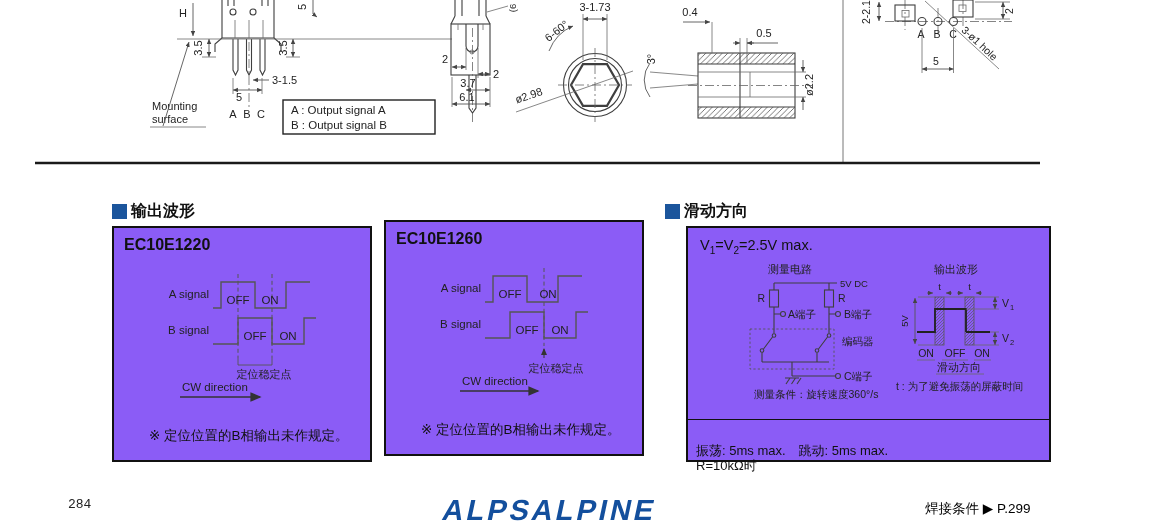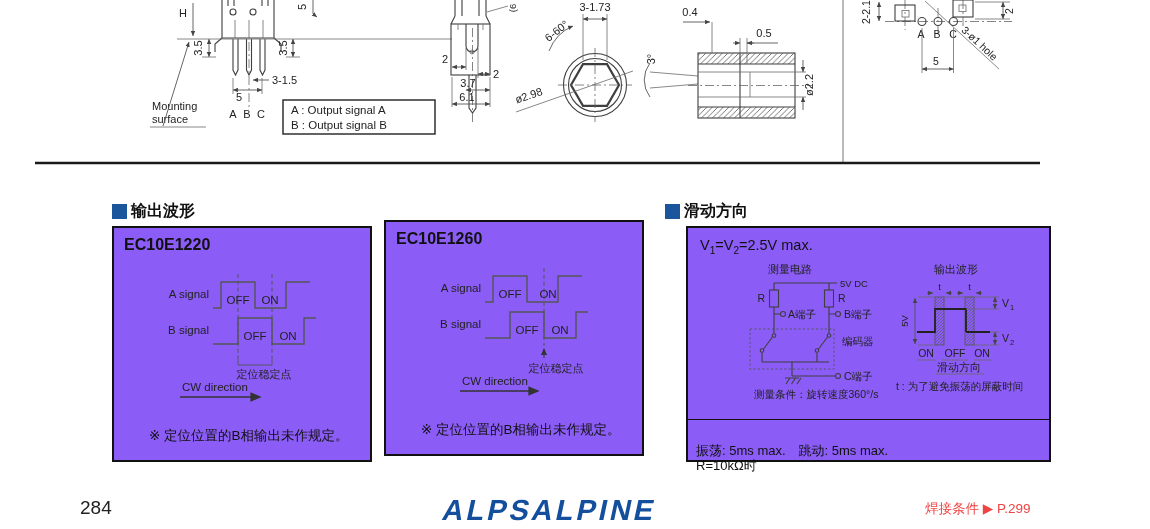--- a/index.html
+++ b/index.html
@@ -19,24 +19,24 @@
             font-size:16px;font-weight:bold;color:#111;}
   .sq{display:inline-block;width:15px;height:15px;background:#1b559c;}
   .wbox{position:absolute;border:2px solid #111;background:#8b5cf6;}
   .model{position:absolute;left:10px;top:8px;font-size:16px;font-weight:bold;color:#111;}
   .note{position:absolute;left:11px;top:199px;font-size:13.5px;color:#111;white-space:nowrap;margin-left:24px;}
   .vmax{position:absolute;left:12px;top:9px;font-size:14.5px;color:#111;}
   .vmax sub{font-size:10px;}
   .nbott{position:absolute;left:0;right:0;top:191px;border-top:1.5px solid #111;}
   .rnote{position:absolute;left:8px;top:197px;font-size:13px;color:#111;margin-top:32px;}
   .spec{position:absolute;left:8px;top:214px;font-size:13px;color:#111;}
-  .pageno{position:absolute;left:80px;top:497px;font-size:19px;}
+  .pageno{position:absolute;left:68px;top:497px;font-size:13px;font-family:Liberation Mono, monospace;}
   .logo{position:absolute;left:443px;top:494px;width:280px;font-size:29px;font-weight:bold;
         color:#134f9d;letter-spacing:3px;transform:skewX(-12deg);}
-  .solder{position:absolute;left:925px;top:500px;font-size:13.5px;color:#ef4444;text-decoration:none;}
+  .solder{position:absolute;left:925px;top:500px;font-size:13.5px;color:#000000;text-decoration:none;}
 </style>
 </head>
 <body>
 
 <svg class="abs" style="left:0;top:0" width="1150" height="190" viewBox="0 0 1150 190">
   <defs>
     <marker id="ma" markerWidth="7" markerHeight="7" refX="5.5" refY="2.5" orient="auto-start-reverse">
       <path d="M0,0 L5.5,2.5 L0,5 Z" fill="#444"></path>
     </marker>
     <pattern id="hatch1" patternUnits="userSpaceOnUse" width="5.5" height="5.5">

